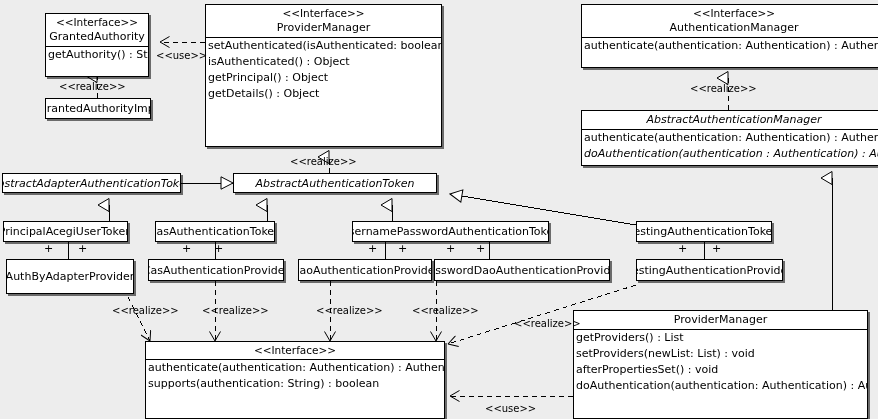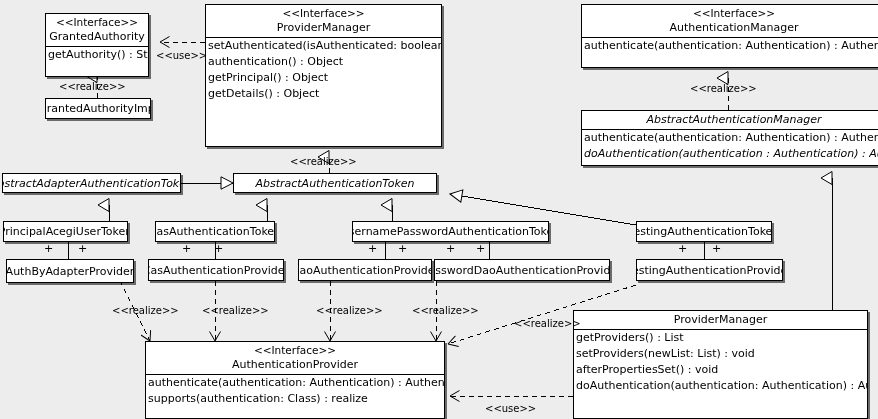--- a/index.html
+++ b/index.html
@@ -150,21 +150,21 @@
     <span class="nm">GrantedAuthorityImpl</span>
   </div>
 
   <div class="uml" style="left:205px;top:4px;width:237px;height:143px;">
     <div class="hdr">
       <span class="stereo">&lt;&lt;Interface&gt;&gt;</span>
       <span class="nm">ProviderManager</span>
     </div>
     <div class="sep ops">
       <div class="op">setAuthenticated(isAuthenticated: boolean) : void</div>
-      <div class="op">authentication() : Object</div>
+      <div class="op">isAuthenticated() : Object</div>
       <div class="op">getPrincipal() : Object</div>
       <div class="op">getDetails() : Object</div>
     </div>
   </div>
 
   <div class="uml" style="left:581px;top:4px;width:306px;height:64px;">
     <div class="hdr">
       <span class="stereo">&lt;&lt;Interface&gt;&gt;</span>
       <span class="nm">AuthenticationManager</span>
     </div>
@@ -200,21 +200,21 @@
   </div>
 
   <div class="uml simple" style="left:352px;top:221px;width:197px;height:21px;">
     <span class="nm">UsernamePasswordAuthenticationToken</span>
   </div>
 
   <div class="uml simple" style="left:636px;top:221px;width:136px;height:21px;">
     <span class="nm">TestingAuthenticationToken</span>
   </div>
 
-  <div class="uml simple" style="left:6px;top:259px;width:128px;height:24px;">
+  <div class="uml simple" style="left:6px;top:259px;width:128px;height:35px;">
     <span class="nm">AuthByAdapterProvider</span>
   </div>
 
   <div class="uml simple" style="left:148px;top:259px;width:136px;height:22px;">
     <span class="nm">CasAuthenticationProvider</span>
   </div>
 
   <div class="uml simple" style="left:298px;top:259px;width:134px;height:22px;">
     <span class="nm">DaoAuthenticationProvider</span>
   </div>
@@ -223,25 +223,24 @@
     <span class="nm">PasswordDaoAuthenticationProvider</span>
   </div>
 
   <div class="uml simple" style="left:636px;top:259px;width:147px;height:22px;">
     <span class="nm">TestingAuthenticationProvider</span>
   </div>
 
   <div class="uml" style="left:145px;top:341px;width:300px;height:78px;">
     <div class="hdr">
       <span class="stereo">&lt;&lt;Interface&gt;&gt;</span>
-      <span class="nm">AuthenticationProvider</span>
     </div>
     <div class="sep ops">
       <div class="op">authenticate(authentication: Authentication) : Authentication</div>
-      <div class="op">supports(authentication: Class) : realize</div>
+      <div class="op">supports(authentication: String) : boolean</div>
     </div>
   </div>
 
   <div class="uml" style="left:573px;top:310px;width:295px;height:109px;">
     <div class="hdr">
       <span class="nm">ProviderManager</span>
     </div>
     <div class="sep ops">
       <div class="op">getProviders() : List</div>
       <div class="op">setProviders(newList: List) : void</div>

